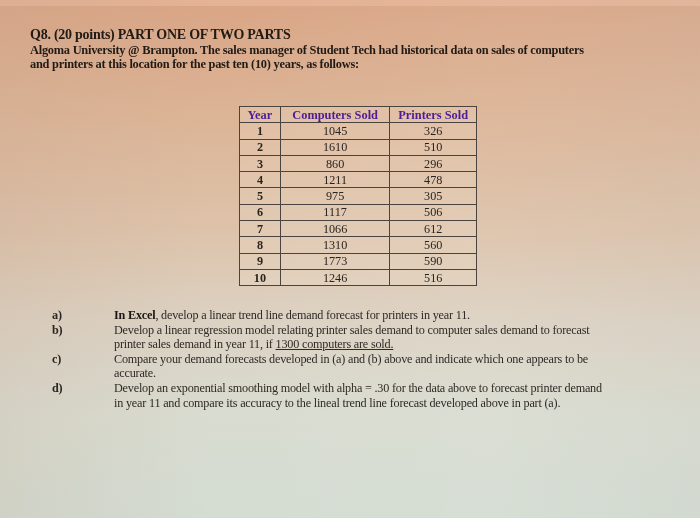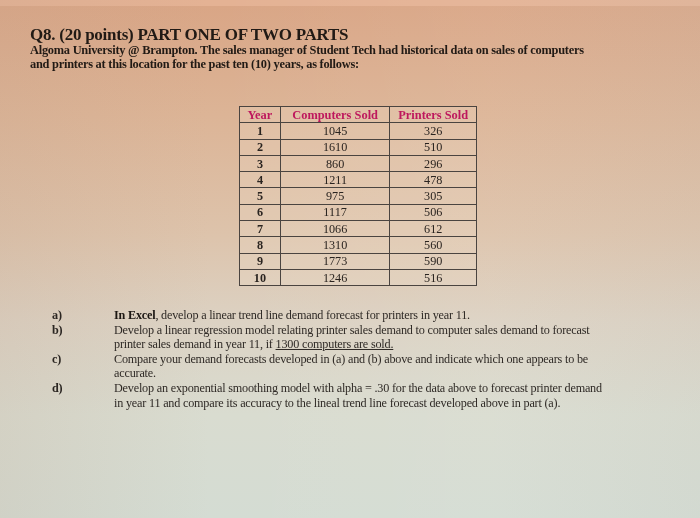--- a/index.html
+++ b/index.html
@@ -34,21 +34,21 @@
       top: 28px;
       width: 660px;
       font-size: 12.4px;
       line-height: 14.6px;
       font-weight: bold;
       color: #211a15;
       letter-spacing: -0.25px;
     }
     .intro .title {
       font-weight: bold;
-      font-size: 17px;
+      font-size: 14px;
     }
     .intro p { margin: 0; }
     table.sales {
       position: absolute;
       left: 239px;
       top: 106px;
       width: 238px;
       border-collapse: collapse;
       font-size: 12.2px;
       color: #2a2420;
@@ -57,21 +57,21 @@
     table.sales th, table.sales td {
       border: 1.5px solid #4a4440;
       padding: 0;
       height: 15.3px;
       line-height: 14px;
       text-align: center;
     }
     table.sales th {
       font-weight: bold;
       font-size: 12.4px;
-      color: #be185d;
+      color: #4c1d95;
     }
     table.sales td.year-cell { font-weight: bold; }
     table.sales col.c-year { width: 41px; }
     table.sales col.c-comp { width: 110px; }
     table.sales col.c-print { width: 87px; }
     .parts {
       position: absolute;
       left: 52px;
       top: 308px;
       width: 640px;

